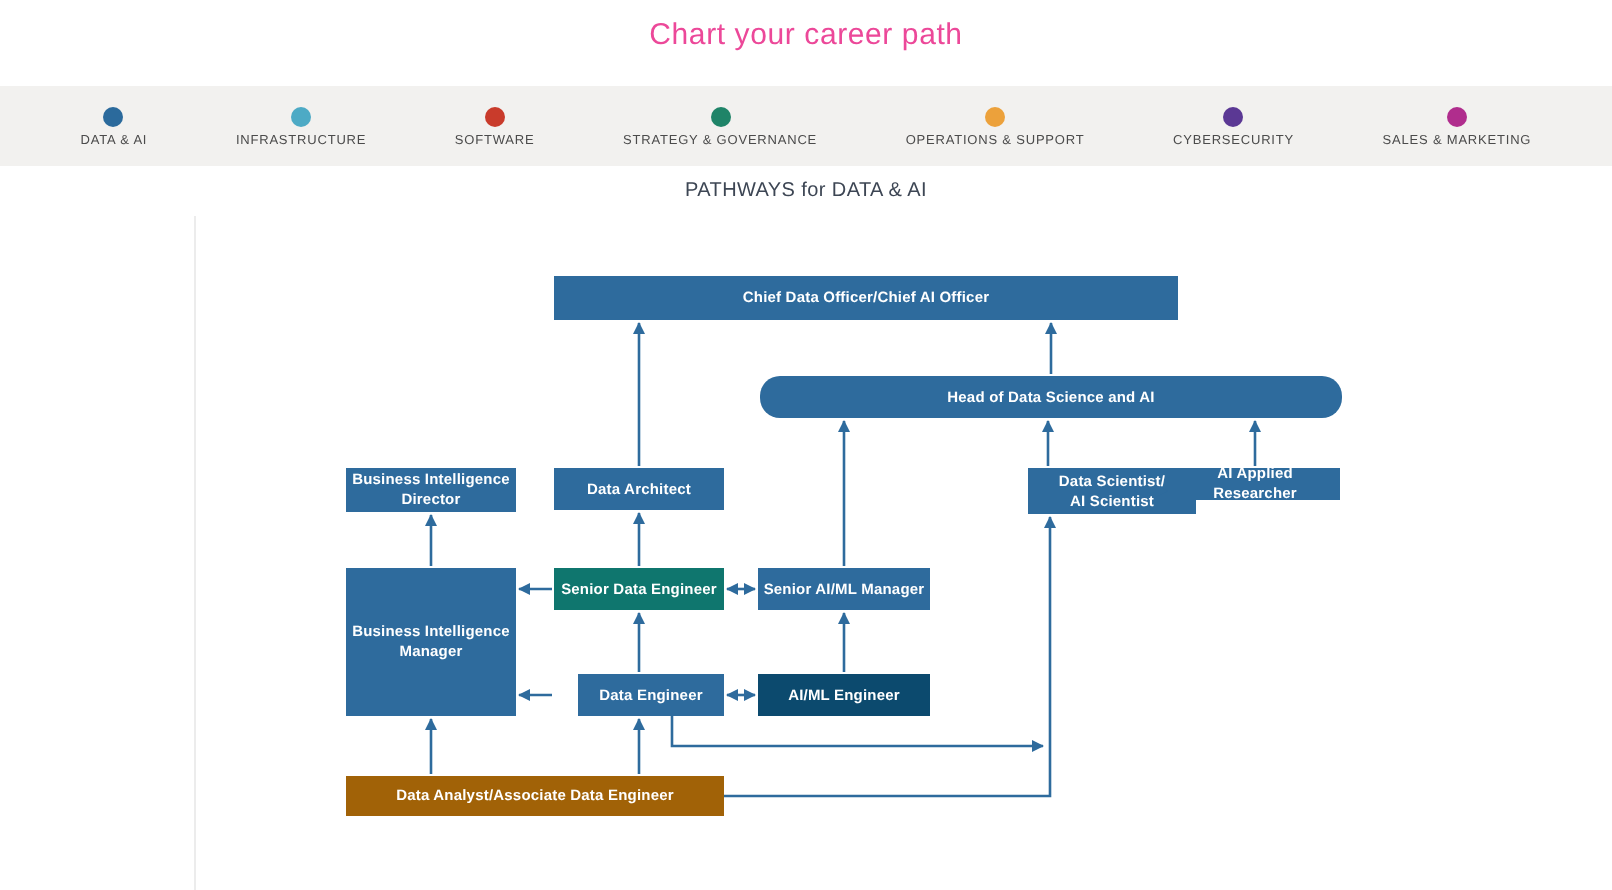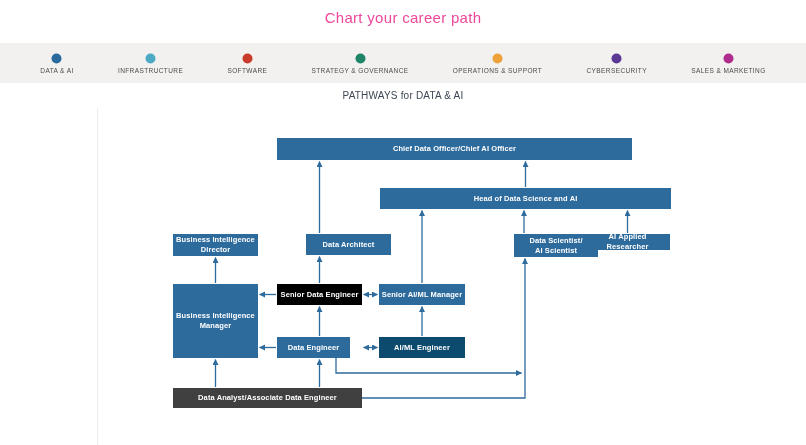--- a/index.html
+++ b/index.html
@@ -75,30 +75,30 @@
     font-size: 7.5px;
     font-weight: 600;
     line-height: 1.3;
     display: flex;
     align-items: center;
     justify-content: center;
     text-align: center;
     white-space: pre-line;
     letter-spacing: 0.1px;
   }
-  .n-chief { left: 277px; top: 138px; width: 355px; height: 22px; }
+  .n-chief { left: 277px; top: 138px; width: 312px; height: 22px; }
   .n-head  { left: 380px; top: 188px; width: 291px; height: 21px; }
   .n-bidir { left: 173px; top: 234px; width: 85px;  height: 22px; }
   .n-arch  { left: 277px; top: 234px; width: 85px;  height: 21px; }
   .n-dsci  { left: 482px; top: 234px; width: 84px;  height: 23px; margin-left: 32px; }
   .n-aires { left: 585px; top: 234px; width: 85px;  height: 16px; }
   .n-sde   { left: 277px; top: 284px; width: 85px;  height: 21px; }
   .n-saiml { left: 379px; top: 284px; width: 86px;  height: 21px; }
   .n-bim   { left: 173px; top: 284px; width: 85px;  height: 74px; }
-  .n-de    { left: 277px; top: 337px; width: 73px;  height: 21px; }
+  .n-de    { left: 289px; top: 337px; width: 73px;  height: 21px; }
   .n-aiml  { left: 379px; top: 337px; width: 86px;  height: 21px; }
   .n-da    { left: 173px; top: 388px; width: 189px; height: 20px; }
 
   
   .edges-svg {
     position: absolute;
     left: 0; top: 0;
     width: 806px; height: 445px;
     pointer-events: none;
   }
@@ -156,35 +156,35 @@
       </svg>
     <span class="nav-label">SALES &amp; MARKETING</span>
   </div>
 </div>
 
 <div class="pathways-heading">PATHWAYS for DATA &amp; AI</div>
 
 <div class="diagram-panel"></div>
 
 <div class="node n-chief" style="background: rgb(46, 107, 157);">Chief Data Officer/Chief AI Officer</div>
-<div class="node n-head" style="background: rgb(46, 107, 157);">Head of Data Science and AI</div>
+<div class="node n-head" style="background: rgb(46, 107, 157); border-radius: 10px;">Head of Data Science and AI</div>
 <div class="node n-bidir" style="background: rgb(46, 107, 157);">Business Intelligence
 Director</div>
-<div class="node n-arch" style="background: rgb(46, 107, 157); margin-left: 29px;">Data Architect</div>
+<div class="node n-arch" style="background: rgb(46, 107, 157);">Data Architect</div>
 <div class="node n-dsci" style="background: rgb(46, 107, 157);">Data Scientist/
 AI Scientist</div>
 <div class="node n-aires" style="background: rgb(46, 107, 157);">AI Applied
 Researcher</div>
-<div class="node n-sde" style="background: #000000;">Senior Data Engineer</div>
+<div class="node n-sde" style="background: #0f766e;">Senior Data Engineer</div>
 <div class="node n-saiml" style="background: rgb(46, 107, 157);">Senior AI/ML Manager</div>
 <div class="node n-bim" style="background: rgb(46, 107, 157);">Business Intelligence
 Manager</div>
 <div class="node n-de" style="background: rgb(46, 107, 157);">Data Engineer</div>
 <div class="node n-aiml" style="background: #0c4a6e;">AI/ML Engineer</div>
-<div class="node n-da" style="background: #404040;">Data Analyst/Associate Data Engineer</div>
+<div class="node n-da" style="background: #a16207;">Data Analyst/Associate Data Engineer</div>
 
 <svg class="edges-svg" viewBox="0 0 806 445">
   <defs>
     <marker id="mEnd" markerUnits="userSpaceOnUse" markerWidth="8" markerHeight="8" refX="5.5" refY="3" orient="auto">
       <path d="M0,0 L6,3 L0,6 Z" fill="#2e6b9d"></path>
     </marker>
     <marker id="mStart" markerUnits="userSpaceOnUse" markerWidth="8" markerHeight="8" refX="0.5" refY="3" orient="auto">
       <path d="M6,0 L0,3 L6,6 Z" fill="#2e6b9d"></path>
     </marker>
   </defs>

